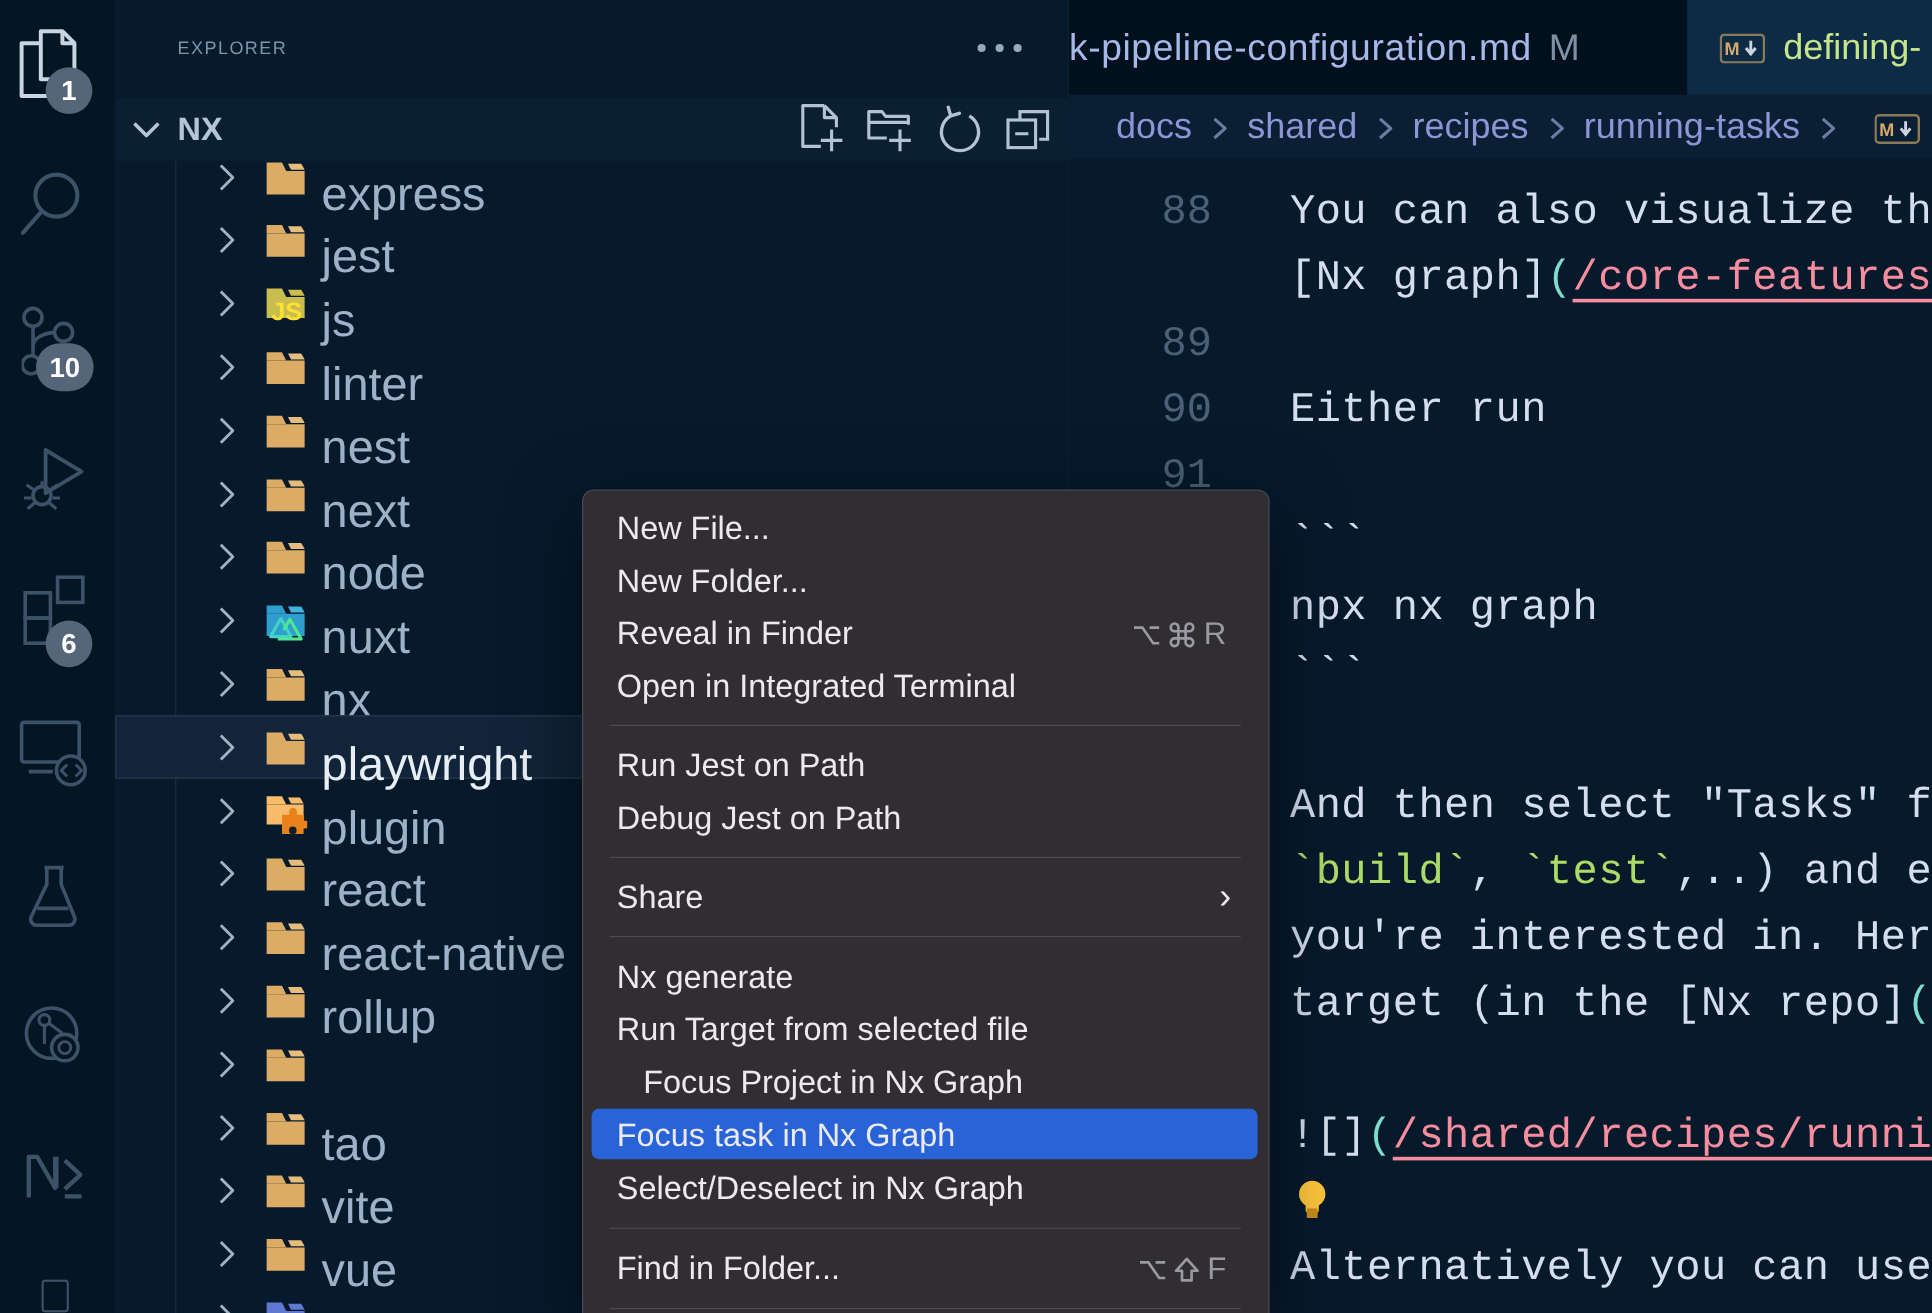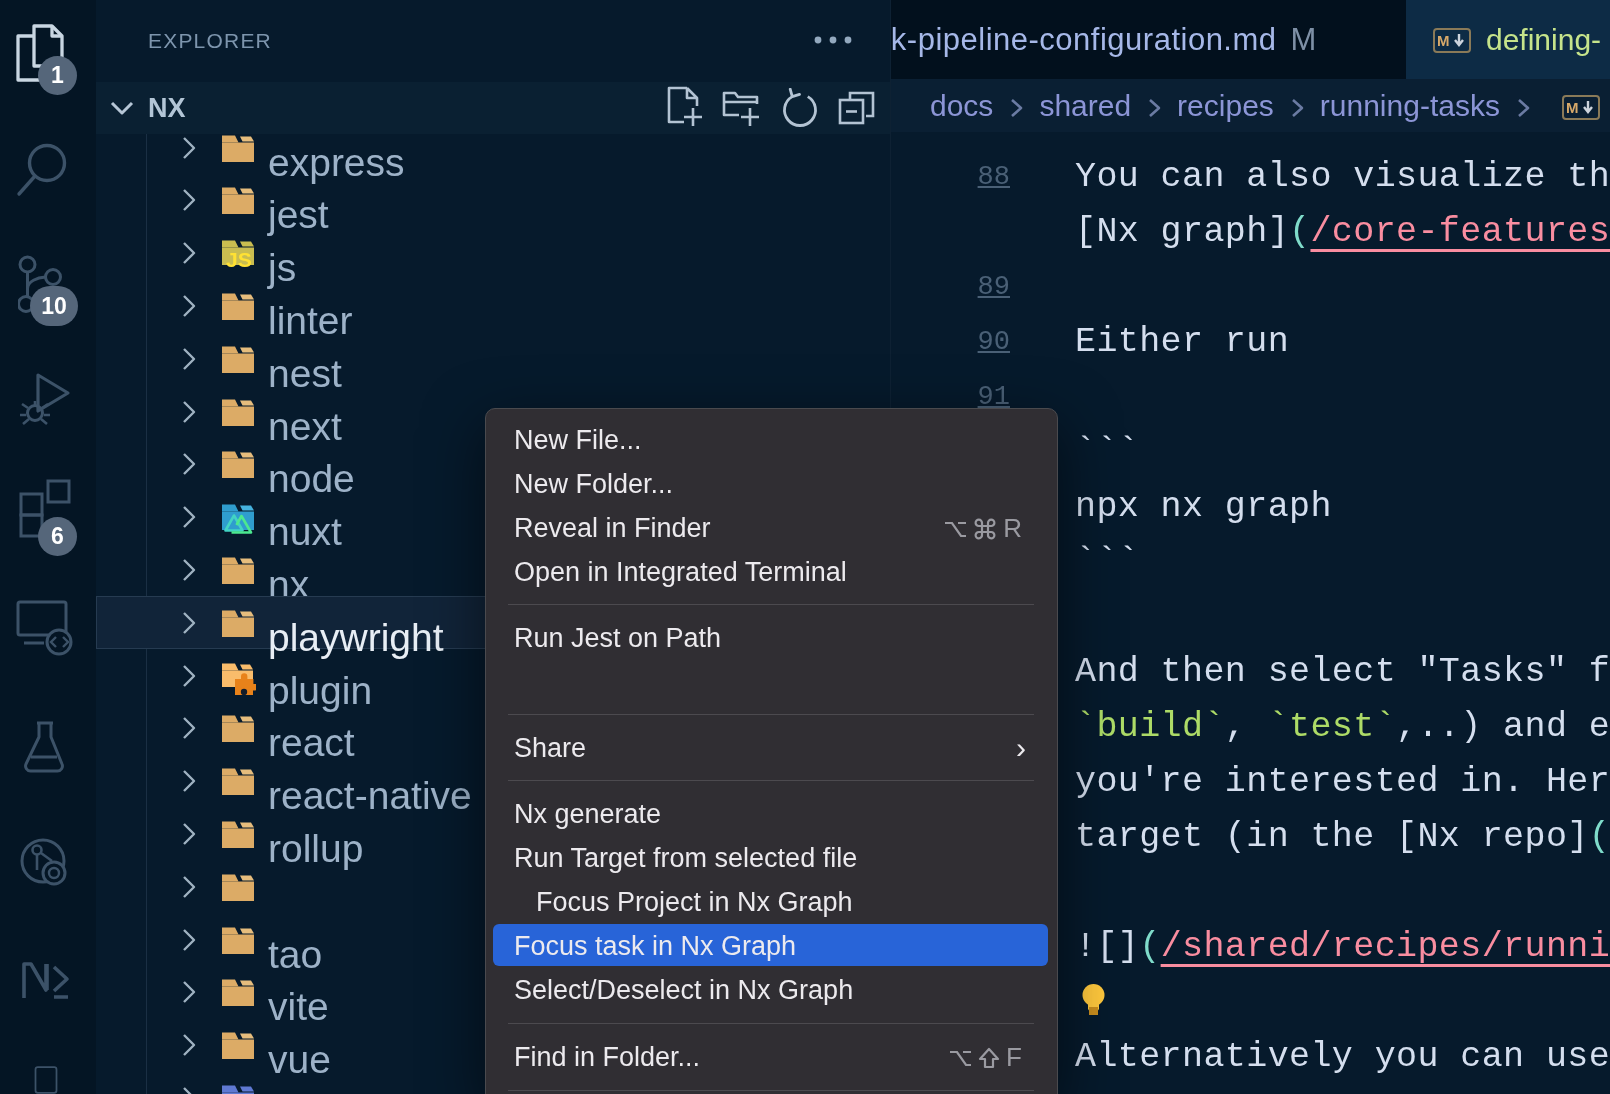--- a/index.html
+++ b/index.html
@@ -3,21 +3,21 @@
 html,body{margin:0;padding:0;width:1610px;height:1094px;overflow:hidden;background:#061a2c;font-family:"Liberation Sans",sans-serif;}
 .a{position:absolute;}
 .row{position:absolute;left:96px;width:794px;height:53px;}
 .lbl{position:absolute;left:172px;top:15px;height:53px;line-height:53px;font-size:39px;color:#9db2c8;}
 .chev{position:absolute;left:85px;top:13px;}
 .fico{position:absolute;left:126px;top:12px;}
 .mitem{position:absolute;left:29px;height:44px;line-height:44px;font-size:27px;color:#eceaee;white-space:nowrap;}
 .msep{position:absolute;left:23px;width:526px;height:1px;background:#4c4a4f;}
 .mshort{position:absolute;right:34px;color:#9a9aa1;height:44px;line-height:44px;font-size:26px;}
 .cl{position:absolute;left:0;height:55px;line-height:55px;white-space:pre;font-family:"Liberation Mono",monospace;font-size:35px;letter-spacing:0.4px;color:#d4deee;}
-.ln{position:absolute;left:0;width:120px;height:55px;line-height:55px;text-align:right;font-family:"Liberation Mono",monospace;font-size:27px;color:#4a6076;text-decoration:underline;}
+.ln{position:absolute;left:0;width:120px;height:55px;line-height:55px;text-align:right;font-family:"Liberation Mono",monospace;font-size:35px;color:#4a6076;}
 </style></head><body>
 <div class="a" style="left:0;top:0;width:96px;height:1094px;background:#041524;border-right:1px solid #0e2133;"></div>
 <svg class="a" style="left:14px;top:24px" width="52" height="60" viewBox="0 0 52 60" fill="none">
     <path d="M20 2 h18 l10 10 v30 h-28 z" stroke="#c9d6e2" stroke-width="3.3" stroke-linejoin="round"></path>
     <path d="M38 2 v10 h10" stroke="#c9d6e2" stroke-width="3.3" stroke-linejoin="round"></path>
     <path d="M20 12 h-16 v44 h26 v-10" stroke="#c9d6e2" stroke-width="3.3" stroke-linejoin="round"></path>
   </svg>
 <div class="a" style="left:38px;top:56px;width:39px;height:39px;border-radius:20px;background:#55667a;color:#fff;font-size:23px;font-weight:bold;text-align:center;line-height:39px;">1</div>
 <svg class="a" style="left:16px;top:142px" width="56" height="56" viewBox="0 0 56 56" fill="none">
     <circle cx="31" cy="21" r="17.5" stroke="#3c5268" stroke-width="3.4"></circle>
@@ -59,21 +59,21 @@
     <circle cx="36" cy="37" r="5" stroke="#3c5268" stroke-width="2.4"></circle>
   </svg>
 <svg class="a" style="left:20px;top:954px" width="54" height="56" viewBox="0 0 54 56" fill="none">
     <path d="M4 44 V10 h7 l15 26 V10" stroke="#3c5268" stroke-width="3.6" stroke-linejoin="round"></path>
     <path d="M27 36 V10 M34 13 l13 12 -13 12 M34 43 h14" stroke="#3c5268" stroke-width="3.6" stroke-linejoin="round"></path>
   </svg>
 <svg class="a" style="left:26px;top:1066px" width="40" height="28" viewBox="0 0 40 48" fill="none">
     <rect x="2" y="2" width="36" height="44" rx="4" stroke="#3c5268" stroke-width="3"></rect>
   </svg>
 <div class="a" style="left:96px;top:0;width:794px;height:1094px;background:#061a2c;border-right:1px solid #0e2133;"></div>
-<div class="a" style="left:148px;top:0;height:82px;line-height:82px;font-size:21px;letter-spacing:1.2px;color:#7d95ad;">EXPLORER</div>
+<div class="a" style="left:148px;top:0;height:82px;line-height:82px;font-size:15px;letter-spacing:1.2px;color:#7d95ad;">EXPLORER</div>
 <svg class="a" style="left:812px;top:34px" width="44" height="12" viewBox="0 0 44 12" fill="none">
     <circle cx="6" cy="6" r="3.4" fill="#93a9bf"></circle>
     <circle cx="21" cy="6" r="3.4" fill="#93a9bf"></circle>
     <circle cx="36" cy="6" r="3.4" fill="#93a9bf"></circle>
   </svg>
 <div class="a" style="left:96px;top:82px;width:794px;height:52px;background:#0a2032;"></div>
 <svg class="a" style="left:108px;top:97px" width="28" height="22" viewBox="0 0 28 22" fill="none">
     <path d="M4 6 l10 10 10 -10" stroke="#b6c6d6" stroke-width="3" stroke-linejoin="round"></path>
   </svg>
 <div class="a" style="left:148px;top:82px;height:52px;line-height:52px;font-size:27px;font-weight:bold;color:#b3c5d6;">NX</div>
@@ -363,20 +363,21 @@
 <div class="mitem" style="top:98px;text-align:center;">Reveal in Finder</div>
 <div class="mshort" style="top:98px;"><svg width="24" height="22" viewBox="0 0 24 22" style="vertical-align:-3px;margin-right:6px;">
         <path d="M2 5 h7 l9 13 h5 M15 5 h8" stroke="#9a9aa1" stroke-width="2.2" fill="none"></path>
       </svg><svg width="24" height="24" viewBox="0 0 24 24" style="vertical-align:-4px;margin-right:6px;">
         <path d="M9 9 h6 M9 15 h6 M9 9 v6 M15 9 v6" stroke="#9a9aa1" stroke-width="2.2" fill="none"></path>
         <path d="M9 9 H6 a3.2 3.2 0 1 1 3 -3 z M15 9 h3 a3.2 3.2 0 1 0 -3 -3 z M9 15 H6 a3.2 3.2 0 1 0 3 3 z M15 15 h3 a3.2 3.2 0 1 1 -3 3 z" stroke="#9a9aa1" stroke-width="2.2" fill="none"></path>
       </svg>R</div>
 <div class="mitem" style="top:142px;">Open in Integrated Terminal</div>
 <div class="msep" style="top:196.0px;"></div>
 <div class="mitem" style="top:208px;">Run Jest on Path</div>
+<div class="mitem" style="top:252px;">Debug Jest on Path</div>
 <div class="msep" style="top:306.0px;"></div>
 <div class="mitem" style="top:318px;">Share</div>
 <div class="a" style="right:30px;top:318px;height:44px;line-height:44px;font-size:30px;color:#eceaee;">›</div>
 <div class="msep" style="top:372.0px;"></div>
 <div class="mitem" style="top:384px;">Nx generate</div>
 <div class="mitem" style="top:428px;">Run Target from selected file</div>
 <div class="mitem" style="top:472px;margin-left:22px;">Focus Project in Nx Graph</div>
 <div class="a" style="left:8px;top:516px;width:555px;height:42px;background:#2864d8;border-radius:6px;"></div>
 <div class="mitem" style="top:516px;">Focus task in Nx Graph</div>
 <div class="mitem" style="top:560px;">Select/Deselect in Nx Graph</div>

